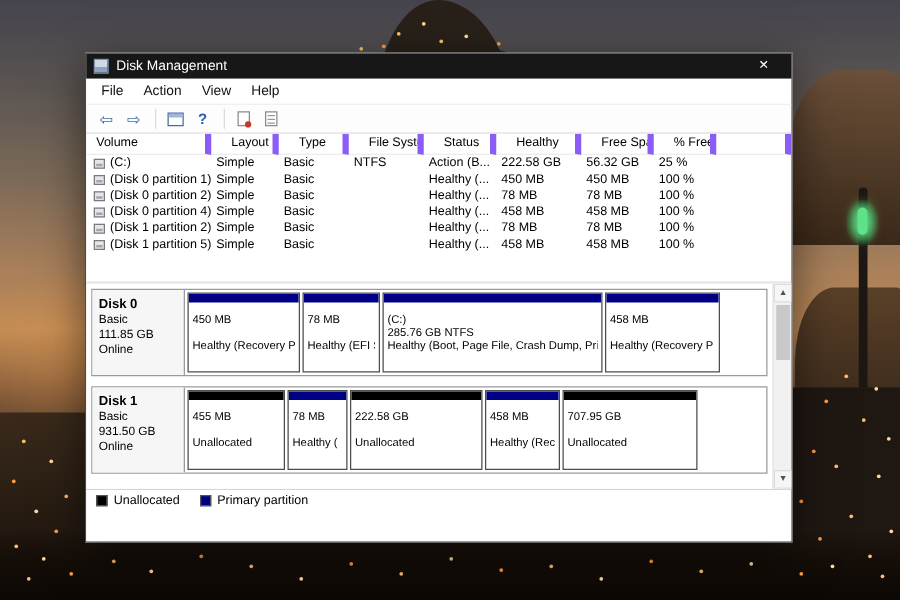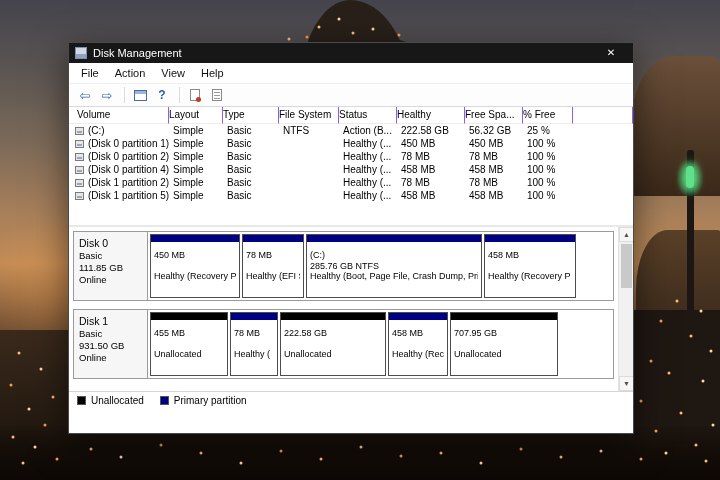--- a/index.html
+++ b/index.html
@@ -75,37 +75,37 @@
   .ico-doc { width:10px; height:12px; border:1px solid #8a8a8a; background:#fff; position:relative; }
   .ico-doc.red::after { content:""; position:absolute; right:-2px; bottom:-2px; width:5px; height:5px;
     background:#c0392b; border-radius:50%; }
   .ico-doc.lines::before { content:""; position:absolute; left:1px; right:1px; top:2px; height:1px;
     background:#9a9a9a; box-shadow:0 3px 0 #9a9a9a, 0 6px 0 #9a9a9a; }
 
   
   .listview { height:118px; flex:none; overflow:hidden; background:#fff; font-size:10px; color:#000; }
   .lv-grid { display:grid; grid-template-columns:100px 54px 56px 60px 58px 68px 58px 50px 1fr; align-items:center; }
   .lv-header { height:17px; }
-  .lv-header .hcell { height:17px; line-height:16px; padding:0 0; border-right:1px solid #8b5cf6;
+  .lv-header .hcell { height:17px; line-height:16px; padding:0 16px; border-right:5px solid #8b5cf6;
     border-bottom:1px solid #ececec; white-space:nowrap; overflow:hidden; }
   .lv-header .hcell:first-child { padding-left:8px; }
   .lv-row { height:13px; }
   .lv-row .cell { line-height:13px; padding:0 4px; white-space:nowrap; overflow:hidden; }
   .lv-row .cell.vol { display:flex; align-items:center; padding-left:6px; }
   .drive-ico { width:9px; height:8px; border:1px solid #7a7a7a; background:#e6e6e6;
     margin-right:4px; flex:none; position:relative; }
   .drive-ico::after { content:""; position:absolute; left:1px; right:1px; bottom:1px; height:2px; background:#9aa7b8; }
 
   
   .graphical { flex:1; position:relative; background:#fff; border-top:2px solid #e8e8e8; overflow:hidden; }
   .diskbox { position:absolute; left:4px; width:541px; height:70px; border:1px solid #9a9a9a; display:flex; background:#fff; }
   .diskbox.d0 { top:4px; }
   .diskbox.d1 { top:82px; }
   .disk-info { width:74px; flex:none; background:#f6f6f6; border-right:1px solid #9a9a9a; padding:5px 5px; }
-  .disk-name { font-size:10.5px; font-weight:normal; line-height:13px; white-space:nowrap; }
+  .disk-name { font-size:10.5px; font-weight:bold; line-height:13px; white-space:nowrap; }
   .disk-line { font-size:9.5px; line-height:12px; white-space:nowrap; }
   .parts { flex:1; display:flex; gap:2px; padding:2px; overflow:hidden; }
   .part { flex:none; border:1px solid #4d4d4d; display:flex; flex-direction:column; background:#fff; overflow:hidden; }
   .part-head { height:7px; flex:none; }
   .part.primary .part-head { background:var(--primary-partition,#000084); }
   .part.unallocated .part-head { background:var(--unallocated,#000); }
   .part-body { padding:8px 3px 0 3px; font-size:9px; line-height:10.5px; overflow:hidden; }
   .pl { min-height:10.5px; white-space:nowrap; overflow:hidden; }
 
   .vscroll { position:absolute; top:0; right:0; bottom:0; width:15px; background:#f1f1f1; border-left:1px solid #e2e2e2; }

